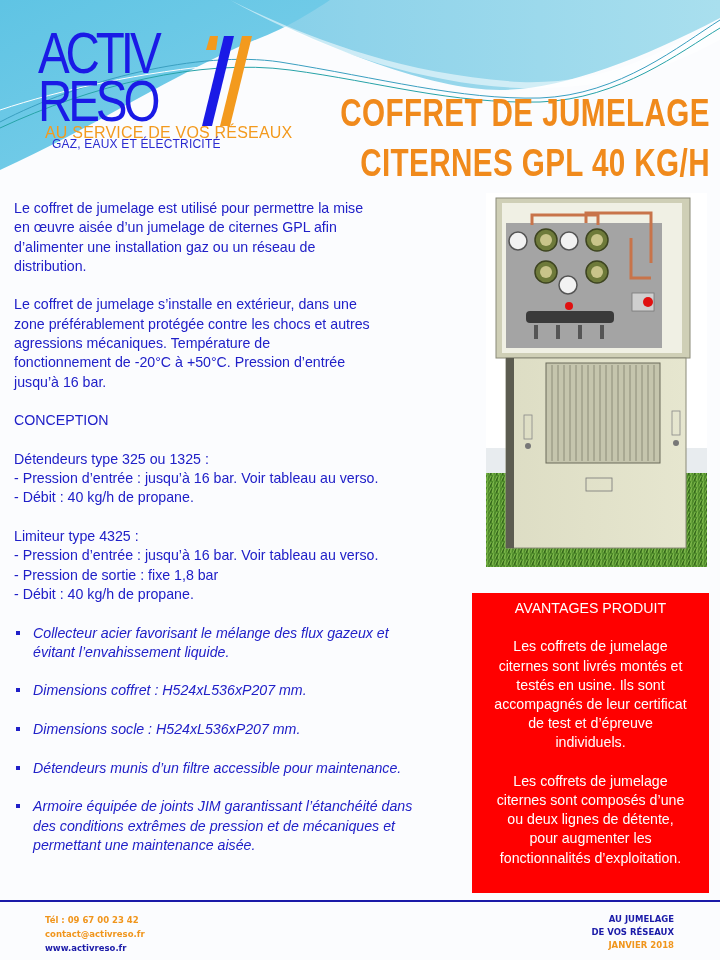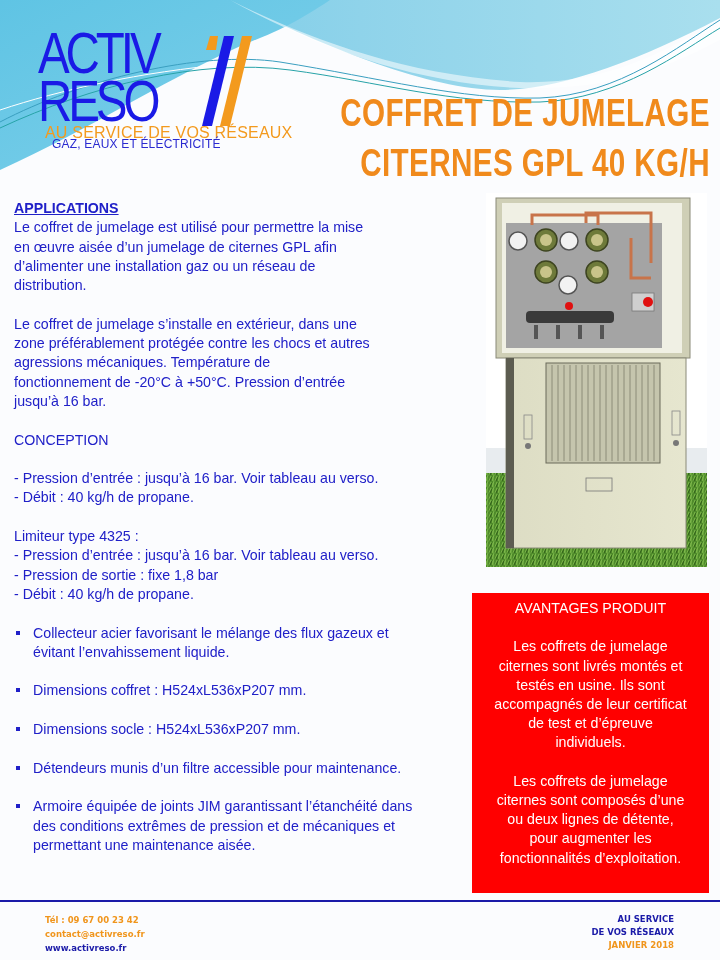--- a/index.html
+++ b/index.html
@@ -50,21 +50,21 @@
       letter-spacing: 0.5px;
       white-space: nowrap;
     }
     .left-col {
       position: absolute; left: 14px; top: 199px; width: 440px;
       font-size: 14.2px; line-height: 19.3px; color: #2020c8;
     }
     .left-col p { white-space: pre-line; }
     .heading-u { font-weight: 700; text-decoration: underline; }
     .spacer { height: 19.3px; }
-    .bullets { list-style: none; margin-top: 19.3px; }
+    .bullets { list-style: none; margin-top: 19.3px; font-style: italic; }
     .bullets li {
       position: relative; padding-left: 19px; margin-bottom: 19.3px; white-space: pre-line;
     }
     .bullets li::before {
       content: ""; position: absolute; left: 2px; top: 7px; width: 4px; height: 4px; background: #2020c8;
     }
     .photo {
       position: absolute; left: 486px; top: 193px; width: 221px; height: 374px;
       background: #ffffff; overflow: hidden;
     }
@@ -127,34 +127,34 @@
   <div class="logo-tag1">AU SERVICE DE VOS RÉSEAUX</div>
   <div class="logo-tag2">GAZ, EAUX ET ÉLECTRICITÉ</div>
 </div>
 
 <div class="main-title">
   <div>COFFRET DE JUMELAGE</div>
   <div>CITERNES GPL 40 KG/H</div>
 </div>
 
 <div class="left-col">
-  <div class="heading-u">APPLICATIONS</div>
   <p>Le coffret de jumelage est utilisé pour permettre la mise
 en œuvre aisée d’un jumelage de citernes GPL afin
 d’alimenter une installation gaz ou un réseau de
 distribution.</p>
   <div class="spacer"></div>
   <p>Le coffret de jumelage s’installe en extérieur, dans une
 zone préférablement protégée contre les chocs et autres
 agressions mécaniques. Température de
 fonctionnement de -20°C à +50°C. Pression d’entrée
 jusqu’à 16 bar.</p>
   <div class="spacer"></div>
   <div>CONCEPTION</div>
   <div class="spacer"></div>
+  <div>Détendeurs type 325 ou 1325 :</div>
   <div>- Pression d’entrée : jusqu’à 16 bar. Voir tableau au verso.</div>
   <div>- Débit : 40 kg/h de propane.</div>
   <div class="spacer"></div>
   <div>Limiteur type 4325 :</div>
   <div>- Pression d’entrée : jusqu’à 16 bar. Voir tableau au verso.</div>
   <div>- Pression de sortie : fixe 1,8 bar</div>
   <div>- Débit : 40 kg/h de propane.</div>
   <ul class="bullets">
     <li>Collecteur acier favorisant le mélange des flux gazeux et
 évitant l’envahissement liquide.</li>
@@ -269,16 +269,16 @@
 fonctionnalités d’exploitation.</p>
 </div>
 
 <div class="footer-line"></div>
 <div class="footer-left">
   <div class="orange">Tél : 09 67 00 23 42</div>
   <div class="orange">contact@activreso.fr</div>
   <div class="navy">www.activreso.fr</div>
 </div>
 <div class="footer-right">
-  <div class="navy">AU SERVICE</div>
+  <div class="navy">AU JUMELAGE</div>
   <div class="navy">DE VOS RÉSEAUX</div>
   <div class="orange">JANVIER 2018</div>
 </div>
 
 </body></html>

